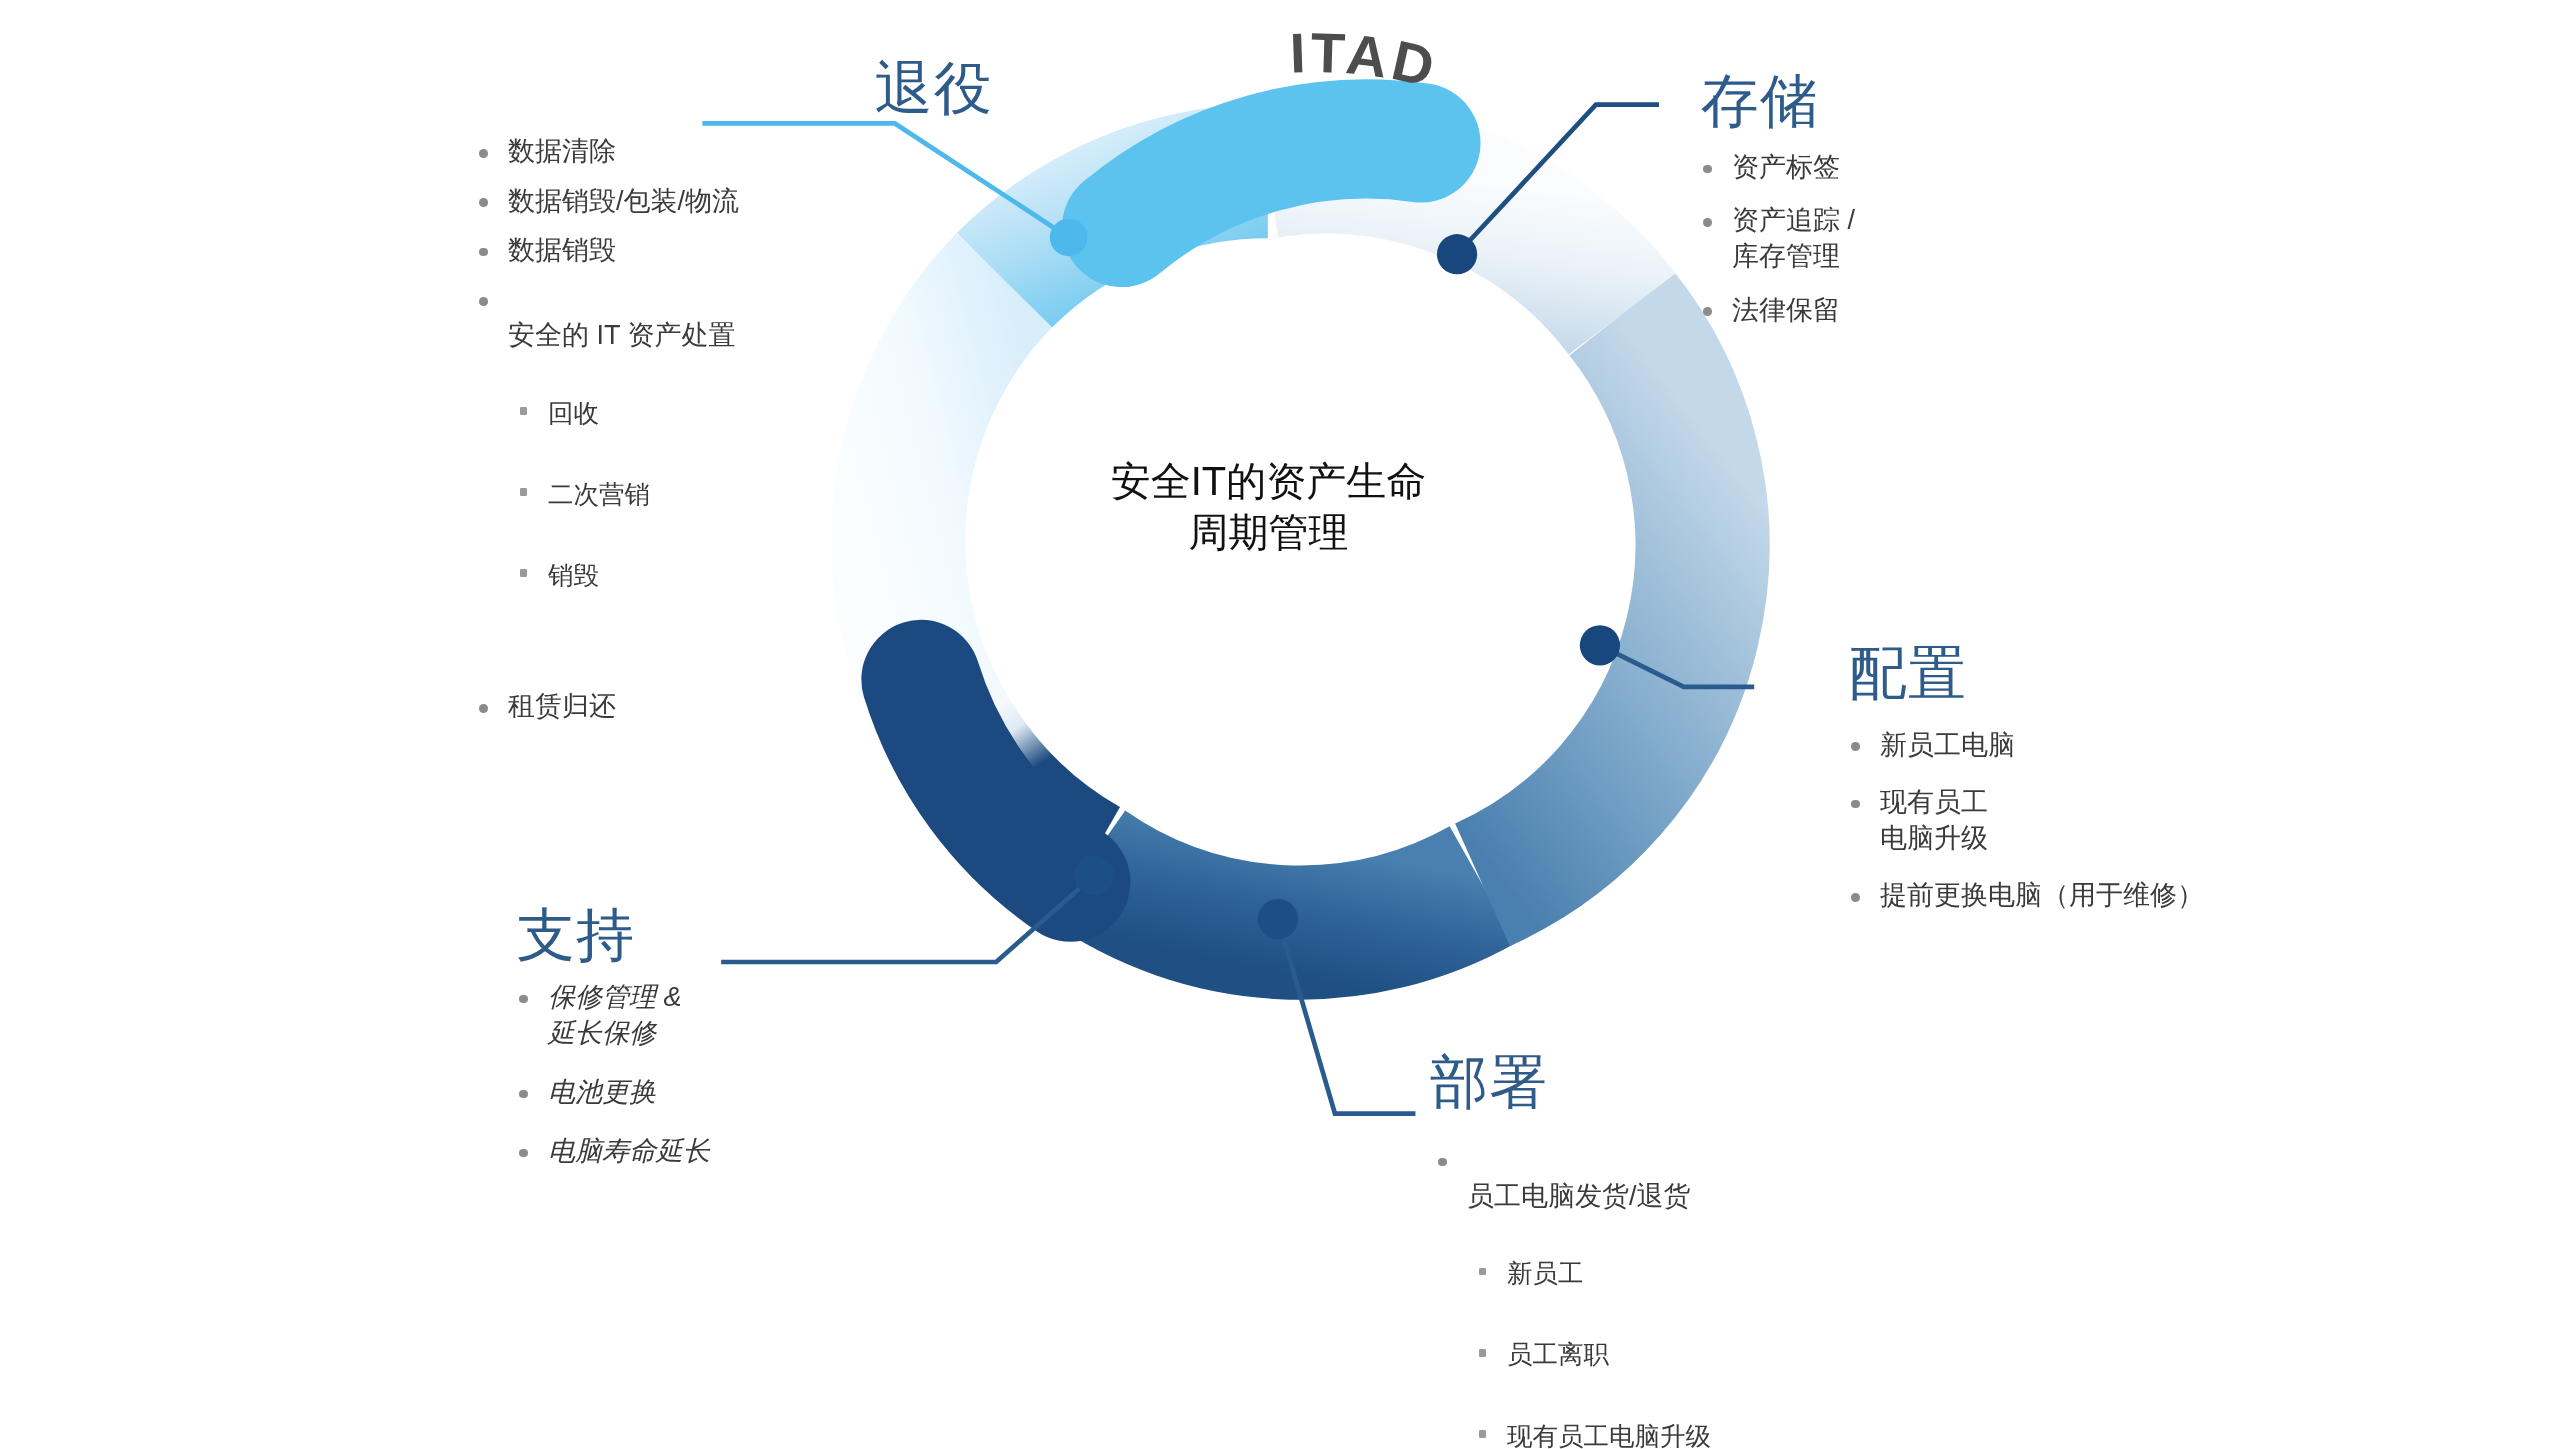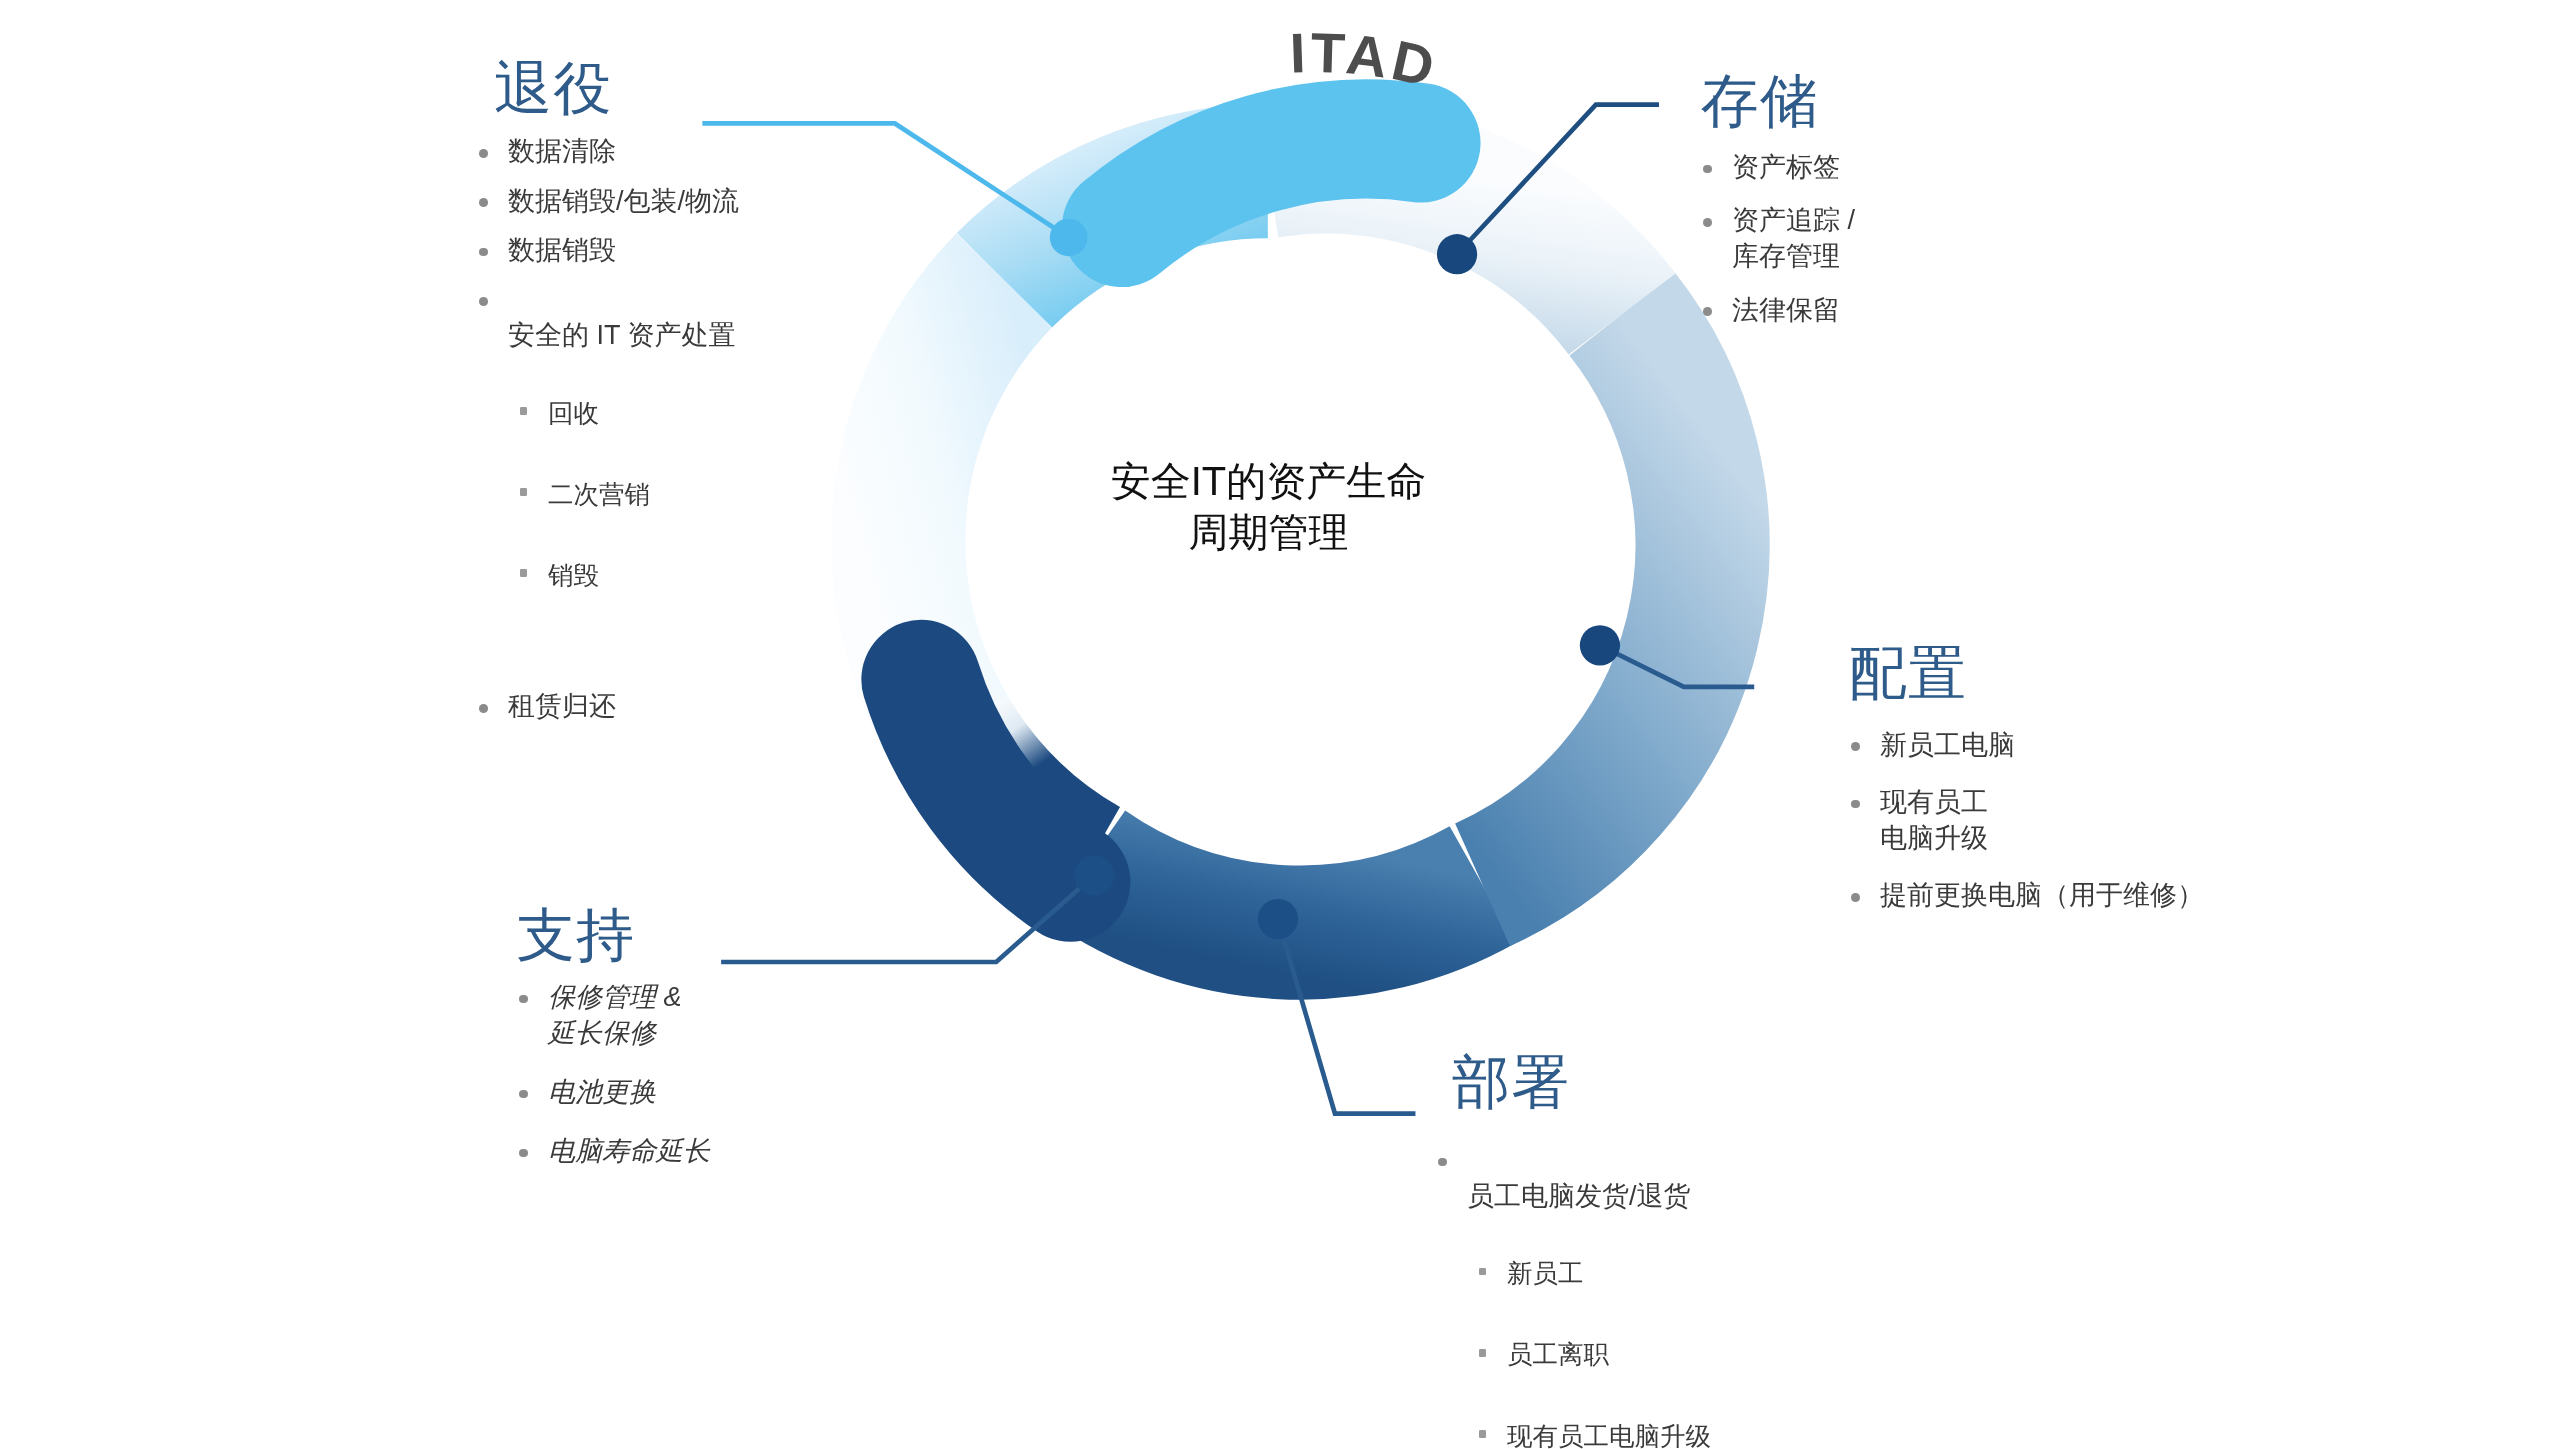--- a/index.html
+++ b/index.html
@@ -28,33 +28,33 @@
   ul.lvl2>li{
      position:relative;color:#3a3a3a;font-size:25.5px;line-height:1.3;
      padding-left:40px;margin-bottom:12px;white-space:pre-line;
   }
   ul.lvl2>li::before{
      content:"";position:absolute;left:12px;top:10.7px;
      width:7.4px;height:7.4px;border-radius:1.3px;background:#9a9a9a;
   }
   
   #sec-retire{left:470px;top:59px;width:523px;}
-  #sec-retire .sec-title{margin-left:24px;margin-bottom:17.4px;}
+  #sec-retire .sec-title{margin-left:24px;margin-bottom:17.4px;text-align:right;}
   #sec-retire ul.lvl1>li{margin-bottom:13.4px;}
 
   #sec-store{left:1694px;top:72px;width:470px;}
   #sec-store .sec-title{margin-left:6.7px;margin-bottom:20px;}
   #sec-store ul.lvl1>li{margin-bottom:17.4px;}
 
   #sec-provision{left:1798px;top:644px;width:537px;margin-left:44px;}
   #sec-provision .sec-title{margin-left:6.7px;margin-bottom:25.5px;}
   #sec-provision ul.lvl1>li{margin-bottom:21.5px;}
 
   #sec-deploy{left:1429px;top:1053px;width:604px;}
-  #sec-deploy .sec-title{margin-left:23px;margin-bottom:32px;}
+  #sec-deploy .sec-title{margin-left:1px;margin-bottom:32px;}
   #sec-deploy ul.lvl1>li{margin-bottom:14.8px;}
 
   #sec-support{left:510px;top:906px;width:470px;}
   #sec-support .sec-title{margin-left:6.7px;margin-bottom:16px;}
   #sec-support ul.lvl1>li{margin-bottom:23px;font-style:italic;}
 
   
   .center-label{
      position:absolute;left:1000px;top:456px;width:537px;
      text-align:center;color:#111111;font-size:40px;line-height:1.28;

